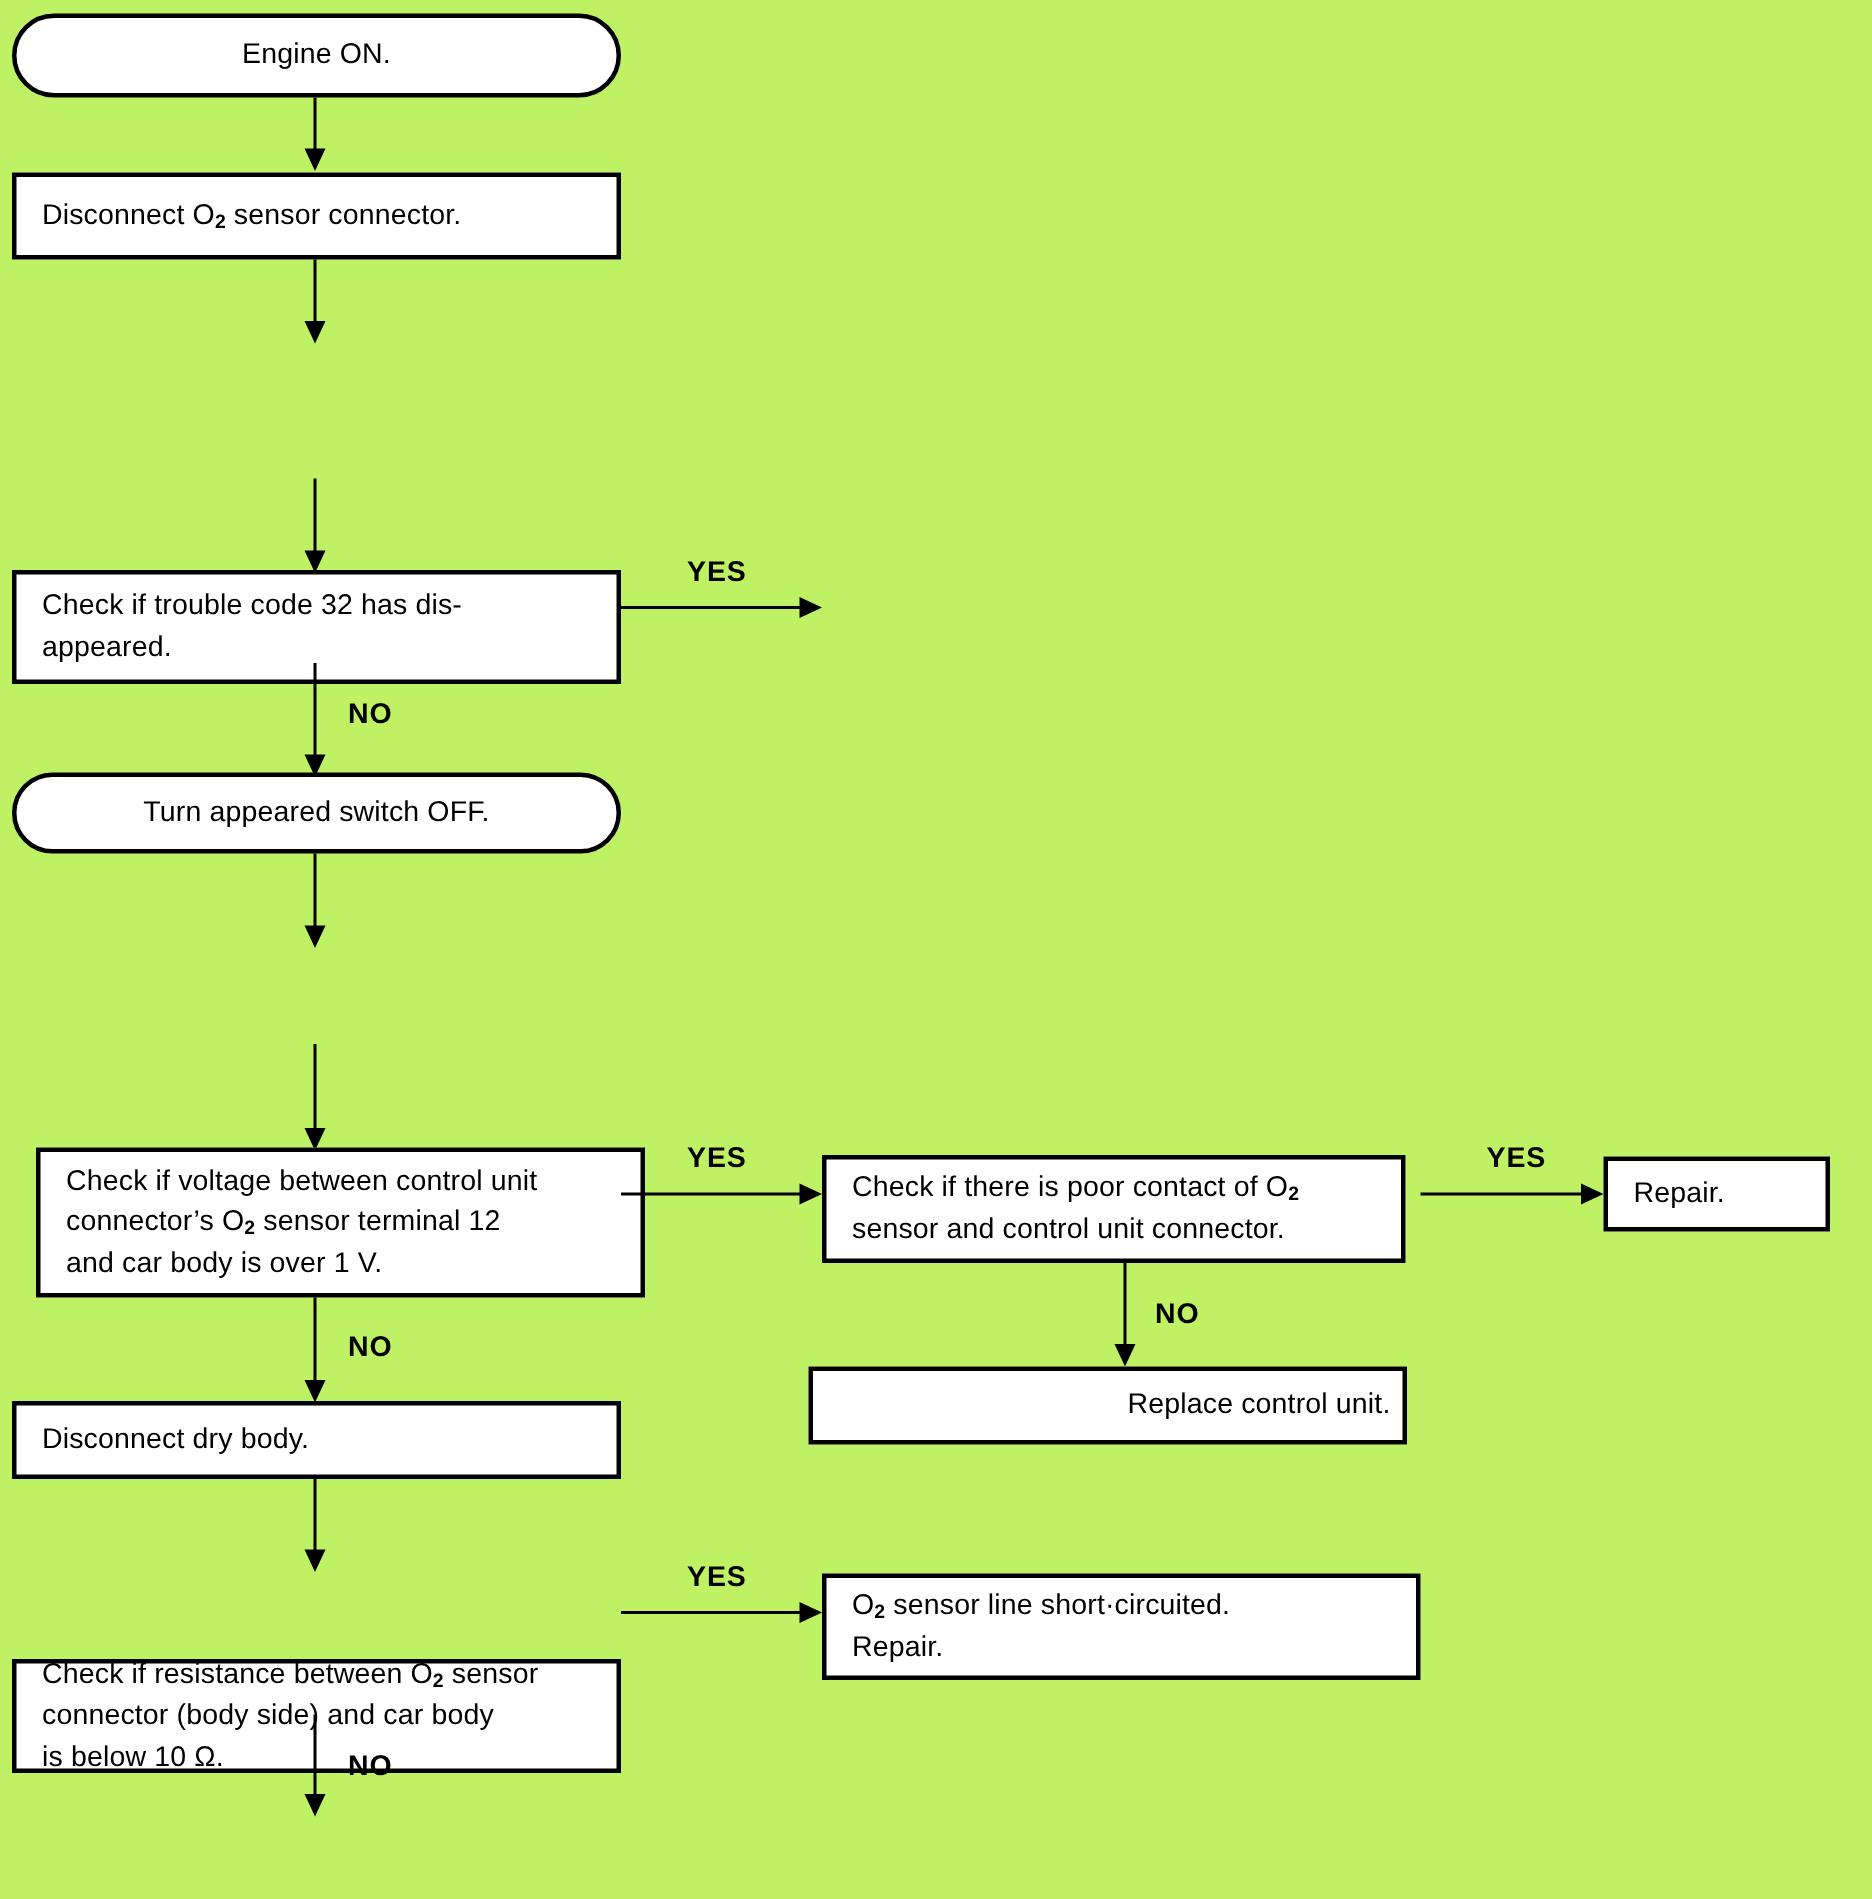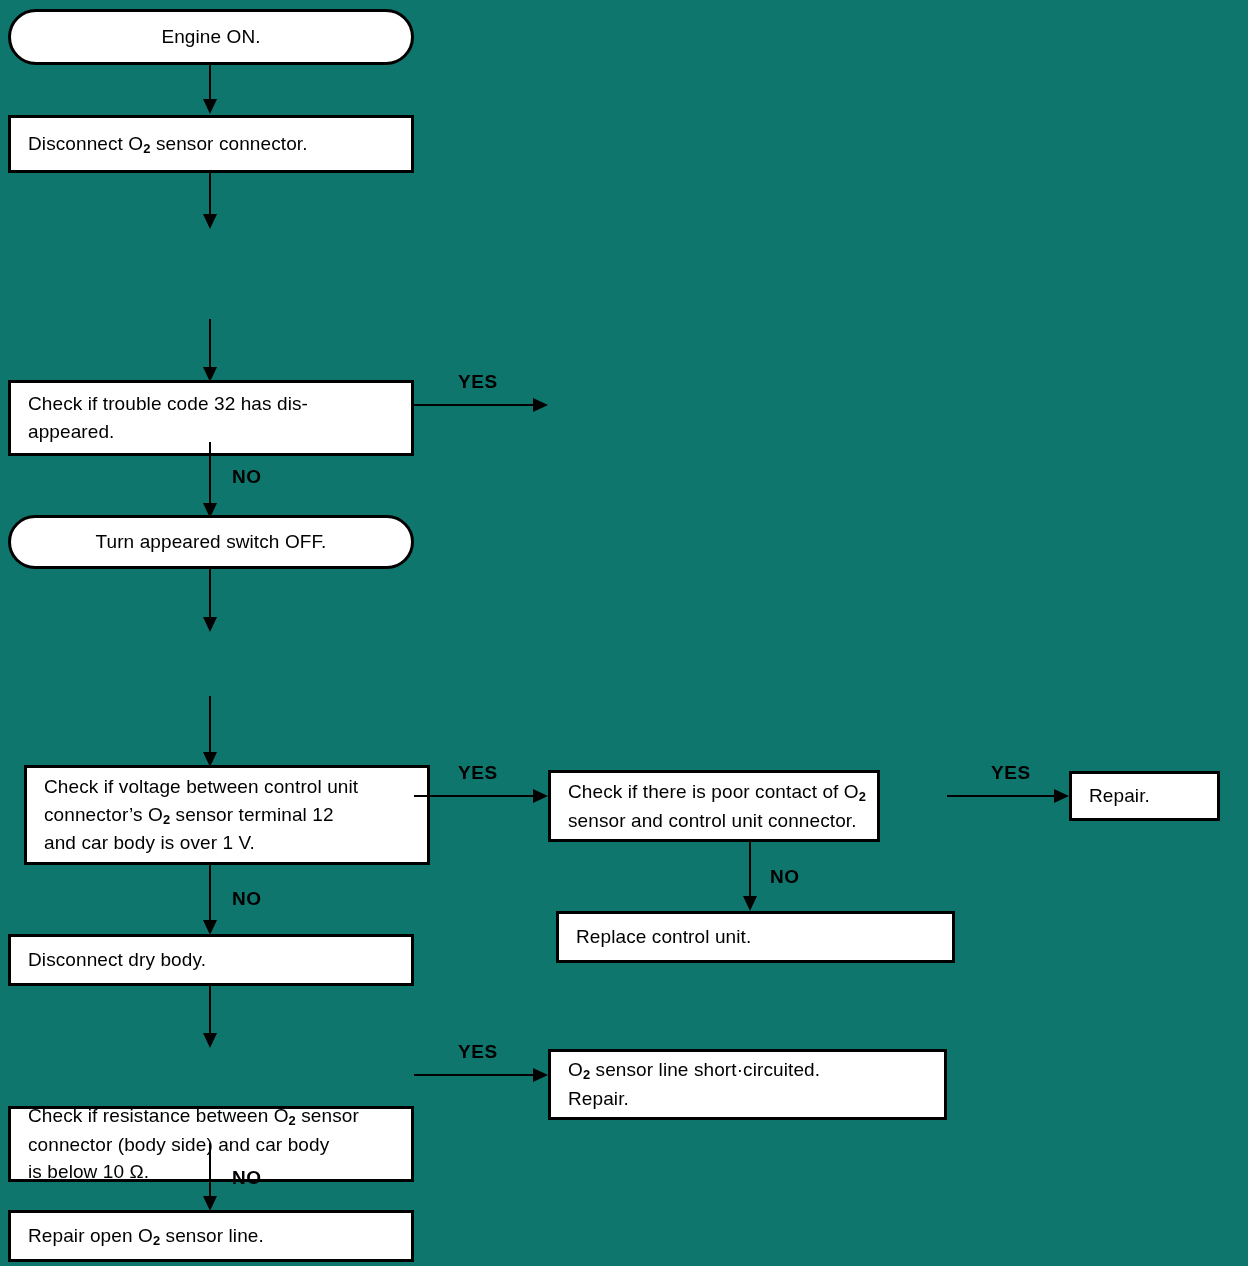--- a/index.html
+++ b/index.html
@@ -4,21 +4,21 @@
 <style>
   html, body {
     margin: 0;
     padding: 0;
     background: #ffffff;
   }
   #canvas {
     position: relative;
     width: 1248px;
     height: 1266px;
-    background: #0f766e;
+    background: #bef264;
     font-family: "Liberation Sans", sans-serif;
     color: #000000;
     overflow: hidden;
   }
   
   .node {
     position: absolute;
     box-sizing: border-box;
     border: 3px solid #000000;
     background: #ffffff;
@@ -133,37 +133,37 @@
   <div class="arrow-down" style="left:203px; top:752px;"></div>
 
   <div class="node process" style="left:24px; top:765px; width:406px; height:100px;">
     <span class="txt">Check if voltage between control unit<br>connector’s O<sub>2</sub> sensor terminal 12<br>and car body is over 1 V.</span>
   </div>
 
   <div class="hline" style="left:414px; top:795px; width:120px; height:2px;"></div>
   <div class="arrow-right" style="left:533px; top:789px;"></div>
   <div class="edge-label" style="left:458px; top:762px;">YES</div>
 
-  <div class="node process" style="left:548px; top:770px; width:332px; height:72px;">
+  <div class="node process" style="left:548px; top:770px; width:389px; height:72px;">
     <span class="txt">Check if there is poor contact of O<sub>2</sub><br>sensor and control unit connector.</span>
   </div>
 
   <div class="hline" style="left:947px; top:795px; width:108px; height:2px;"></div>
   <div class="arrow-right" style="left:1054px; top:789px;"></div>
   <div class="edge-label" style="left:991px; top:762px;">YES</div>
 
   <div class="node process" style="left:1069px; top:771px; width:151px; height:50px;">
     <span class="txt">Repair.</span>
   </div>
 
   <div class="vline" style="left:749px; top:842px; width:2px; height:64px;"></div>
   <div class="arrow-down" style="left:743px; top:896px;"></div>
   <div class="edge-label" style="left:770px; top:866px;">NO</div>
 
-  <div class="node process" style="left:556px; top:911px; width:399px; height:52px;">
+  <div class="node process" style="left:539px; top:911px; width:399px; height:52px;justify-content:flex-end;">
     <span class="txt">Replace control unit.</span>
   </div>
 
   <div class="vline" style="left:209px; top:865px; width:2px; height:64px;"></div>
   <div class="arrow-down" style="left:203px; top:920px;"></div>
   <div class="edge-label" style="left:232px; top:888px;">NO</div>
 
   <div class="node process" style="left:8px; top:934px; width:406px; height:52px;">
     <span class="txt">Disconnect dry body.</span>
   </div>
@@ -180,17 +180,14 @@
   <div class="edge-label" style="left:458px; top:1041px;">YES</div>
 
   <div class="node process" style="left:548px; top:1049px; width:399px; height:71px;">
     <span class="txt">O<sub>2</sub> sensor line short·circuited.<br>Repair.</span>
   </div>
 
   <div class="vline" style="left:209px; top:1143px; width:2px; height:63px;"></div>
   <div class="arrow-down" style="left:203px; top:1196px;"></div>
   <div class="edge-label" style="left:232px; top:1167px;">NO</div>
 
-  <div class="node process" style="left:8px; top:1210px; width:406px; height:52px;">
-    <span class="txt">Repair open O<sub>2</sub> sensor line.</span>
-  </div>
 
 </div>
 
 </body></html>

